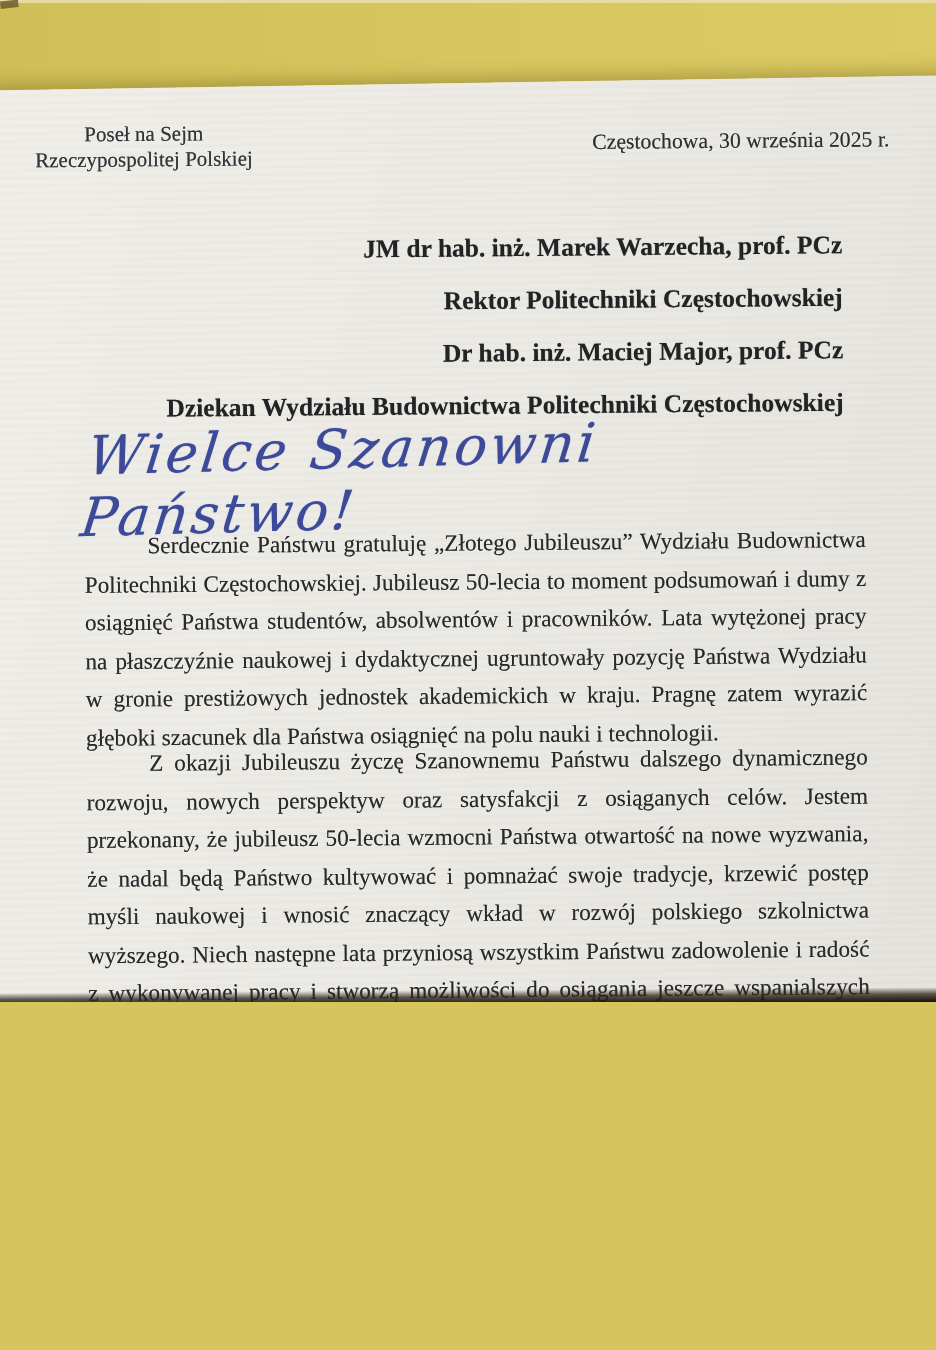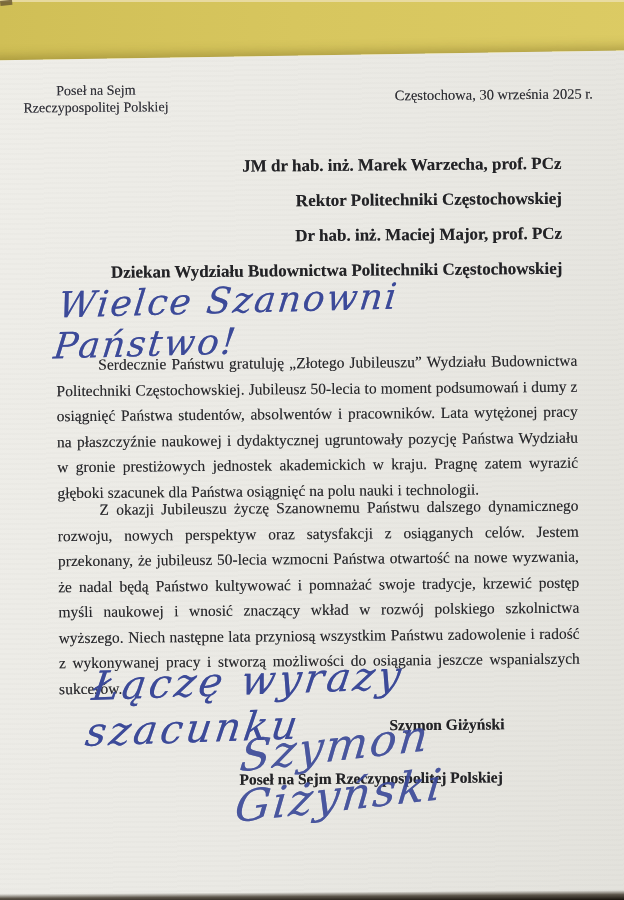--- a/index.html
+++ b/index.html
@@ -2,21 +2,21 @@
 <html><head>
 <meta charset="utf-8">
 <style>
   html, body { margin:0; padding:0; }
   body {
     width:624px; height:900px; overflow:hidden;
     font-family:"Liberation Serif", serif;
     background:#d6c55c;
   }
   .photo {
-    position:relative; width:624px; height:900px; overflow:hidden;
+    position:relative; width:624px; height:668px; overflow:hidden;
     background:linear-gradient(92deg,#d0bf56 0%,#d7c65e 45%,#dccb64 100%);
   }
   .top-line {
     position:absolute; top:0; left:0; right:0; height:2px;
     background:#ece0b2; opacity:.8;
   }
   .corner-speck {
     position:absolute; left:0; top:1px; width:12px; height:5px;
     background:#6e5c34; transform:rotate(-6deg); transform-origin:left top; opacity:.85;
   }

